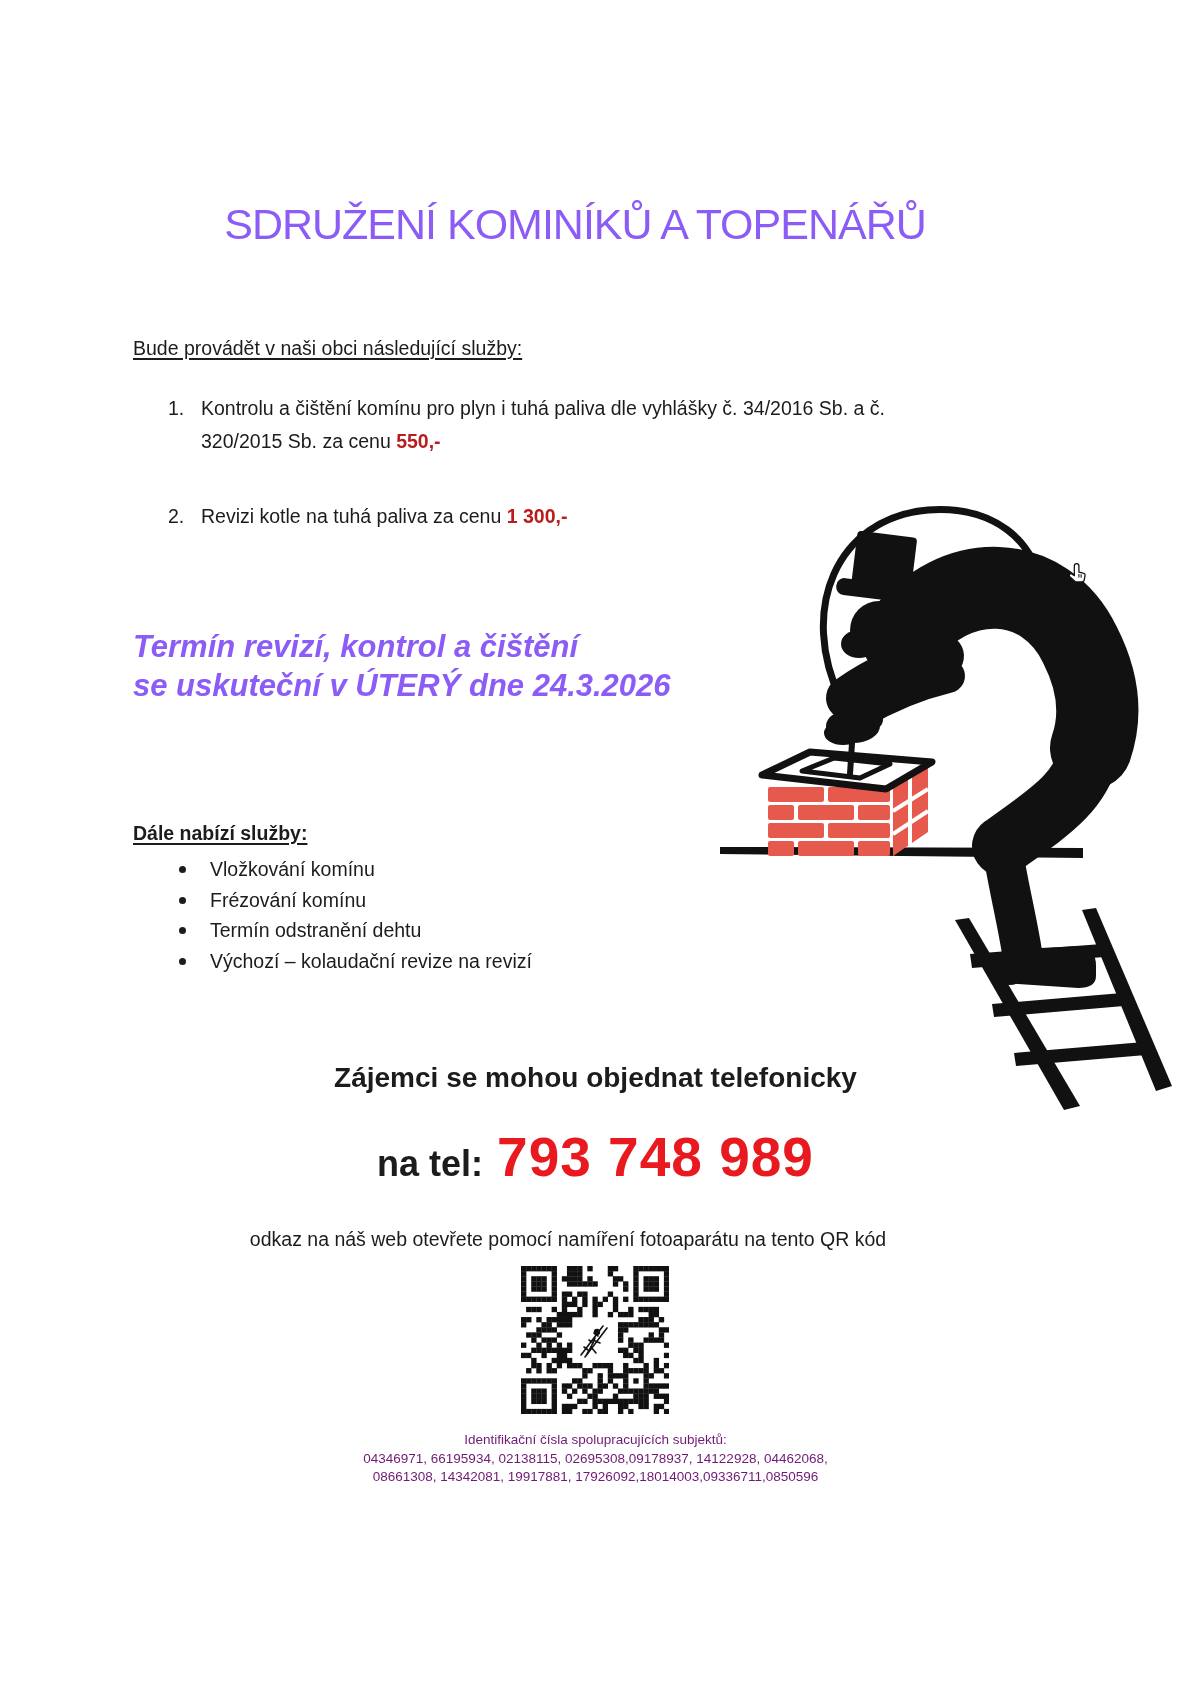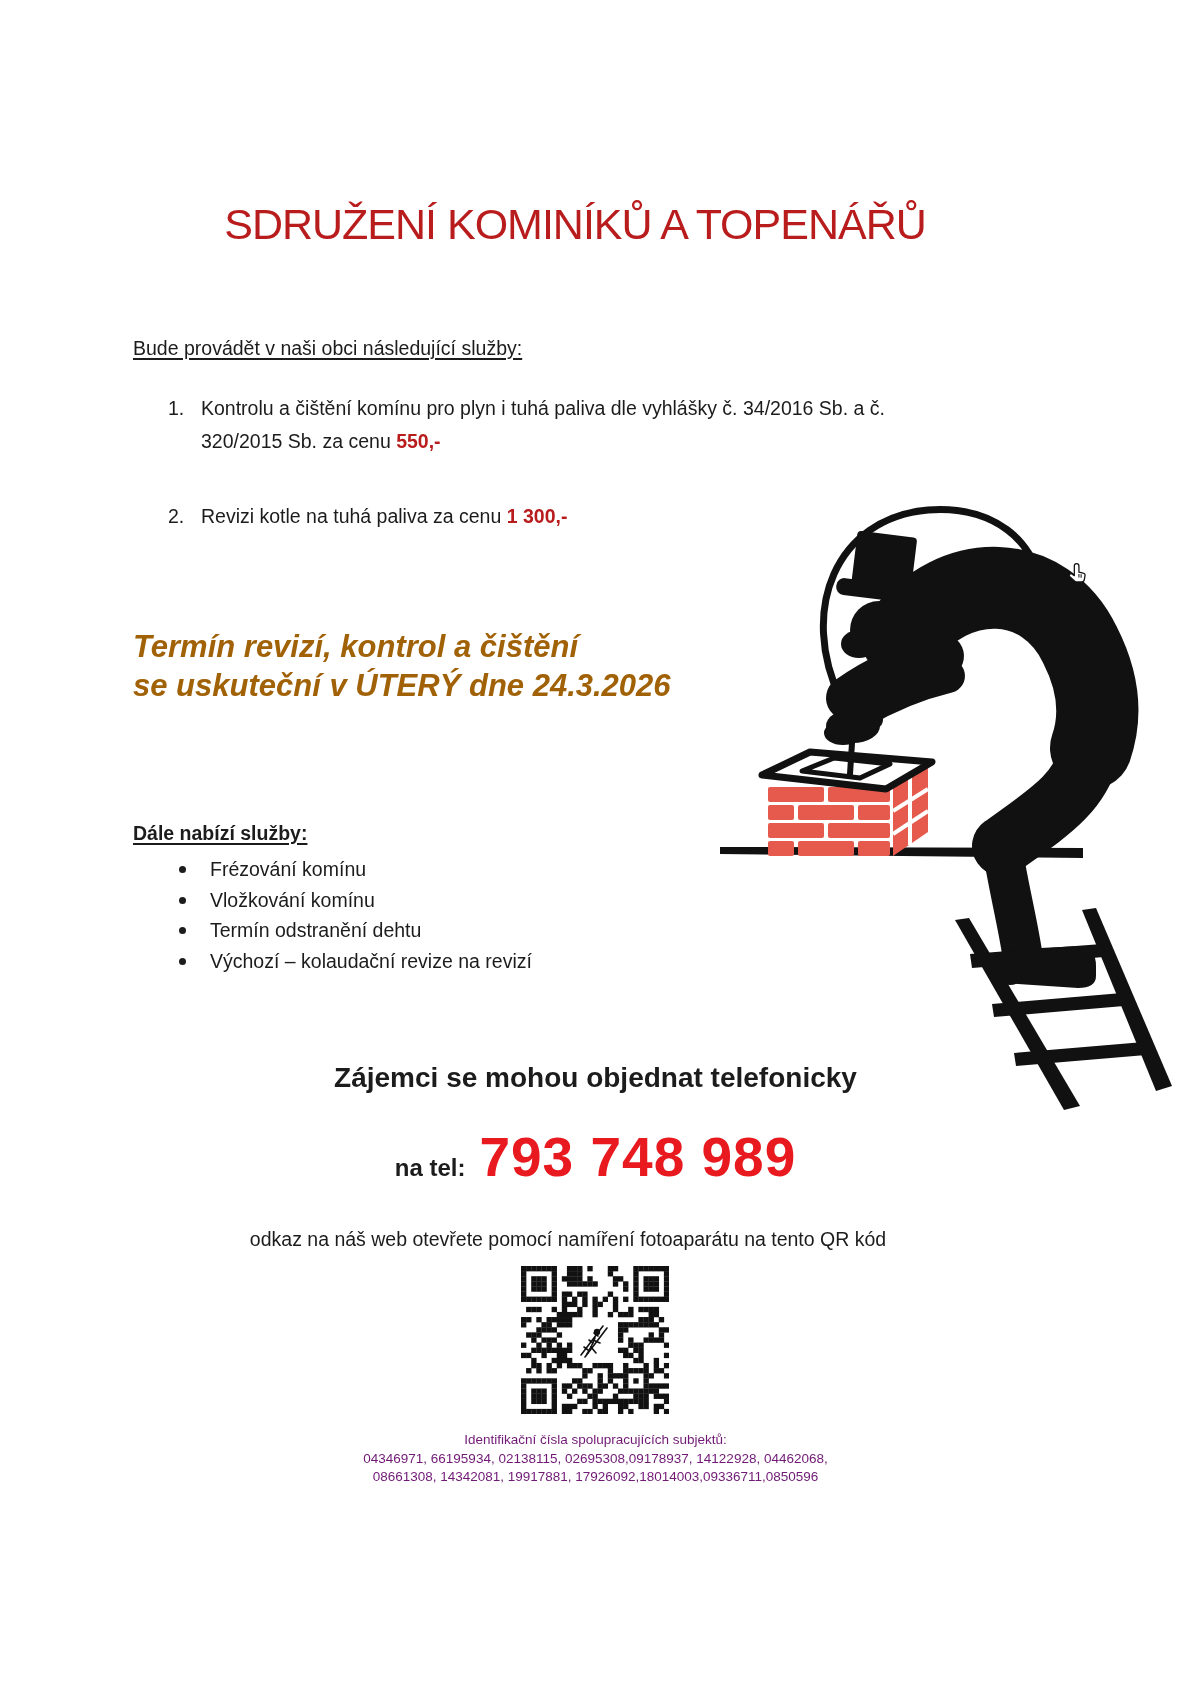--- a/index.html
+++ b/index.html
@@ -4,36 +4,36 @@
 <style>
   * { margin:0; padding:0; box-sizing:border-box; }
   html,body { background:#ffffff; }
   .page {
     position:relative; width:1191px; height:1684px; margin:0 auto;
     background:#ffffff; overflow:hidden;
     font-family:"Liberation Sans", sans-serif; color:#1c1c1c;
   }
   .title {
     position:absolute; top:200px; left:0; width:1150px; text-align:center;
-    font-size:43px; font-weight:400; letter-spacing:-1px; color:#b91c1c;
+    font-size:43px; font-weight:400; letter-spacing:-1px; color:#8b5cf6;
     white-space:nowrap;
   }
   .intro {
     position:absolute; top:337px; left:133px;
     font-size:19.5px; font-weight:normal;
     text-decoration:underline; text-decoration-thickness:2px; text-underline-offset:3px;
   }
   .svc { position:absolute; left:168px; display:flex; font-size:19.5px; line-height:33px; }
   .svc1 { top:392px; }
   .svc2 { top:500px; }
   .svc .num { width:33px; flex:0 0 33px; }
   .svc .svc-text { width:762px; }
   .price { color:#b91c1c; font-weight:bold; }
   .notice {
-    position:absolute; left:133px; color:#a16207;
+    position:absolute; left:133px; color:#8b5cf6;
     font-size:31px; font-weight:bold; font-style:italic; white-space:nowrap;
   }
   .n1 { top:629px; }
   .n2 { top:668px; }
   .dale {
     position:absolute; top:822px; left:133px;
     font-size:19.5px; font-weight:bold;
     text-decoration:underline; text-decoration-thickness:2px; text-underline-offset:3px;
   }
   .bullets { position:absolute; top:854px; left:177px; list-style:none; }
@@ -43,21 +43,21 @@
     width:7px; height:7px; border-radius:50%; background:#1c1c1c;
   }
   .contact {
     position:absolute; top:1062px; left:0; width:1191px; text-align:center;
     font-size:28px; font-weight:bold;
   }
   .phone-row {
     position:absolute; top:1126px; left:0; width:1191px;
     display:flex; justify-content:center; align-items:baseline; gap:14px;
   }
-  .phone-label { font-size:24px; font-weight:bold; }
+  .phone-label { font-size:36px; font-weight:bold; }
   .phone-number { font-size:55px; font-weight:bold; color:#e8191f; letter-spacing:1px; line-height:62px; }
   .qr-instruction {
     position:absolute; top:1228px; left:12px; width:1112px; text-align:center; font-size:19.5px;
   }
   .qr { position:absolute; top:1266px; left:521px; width:148px; height:148px; }
   .footer {
     position:absolute; top:1431px; left:0; width:1191px; text-align:center;
     font-size:13.5px; line-height:18.5px; color:#701a75;
   }
   .illustration { position:absolute; top:460px; left:650px; width:540px; height:650px; }
@@ -80,22 +80,22 @@
     <span class="num">2.</span>
     <span class="svc-text"><span>Revizi kotle na tuhá paliva za cenu </span><span class="price">1 300,-</span></span>
   </div>
 
   <div class="notice n1">Termín revizí, kontrol a čištění</div>
   <div class="notice n2">se uskuteční v ÚTERÝ dne 24.3.2026</div>
 
   <div class="dale">Dále nabízí služby:</div>
 
   <ul class="bullets">
+    <li>Vložkování komínu</li>
     <li>Frézování komínu</li>
-    <li>Vložkování komínu</li>
     <li>Termín odstranění dehtu</li>
     <li>Výchozí – kolaudační revize na revizí</li>
   </ul>
 
   <div class="contact">Zájemci se mohou objednat telefonicky</div>
 
   <div class="phone-row">
     <span class="phone-label">na tel:</span>
     <span class="phone-number">793 748 989</span>
   </div>

